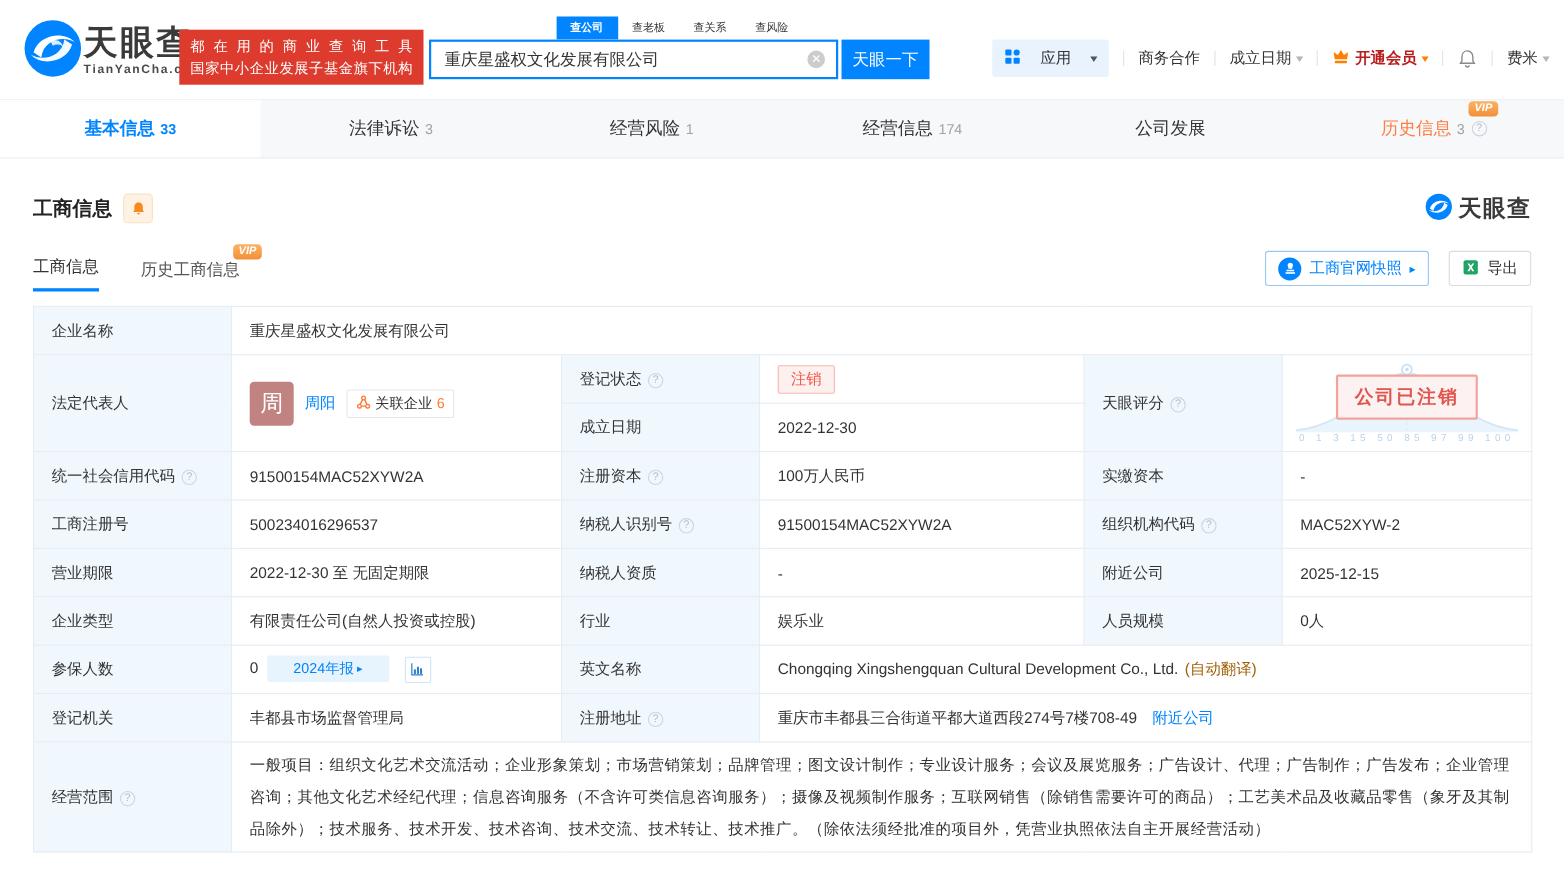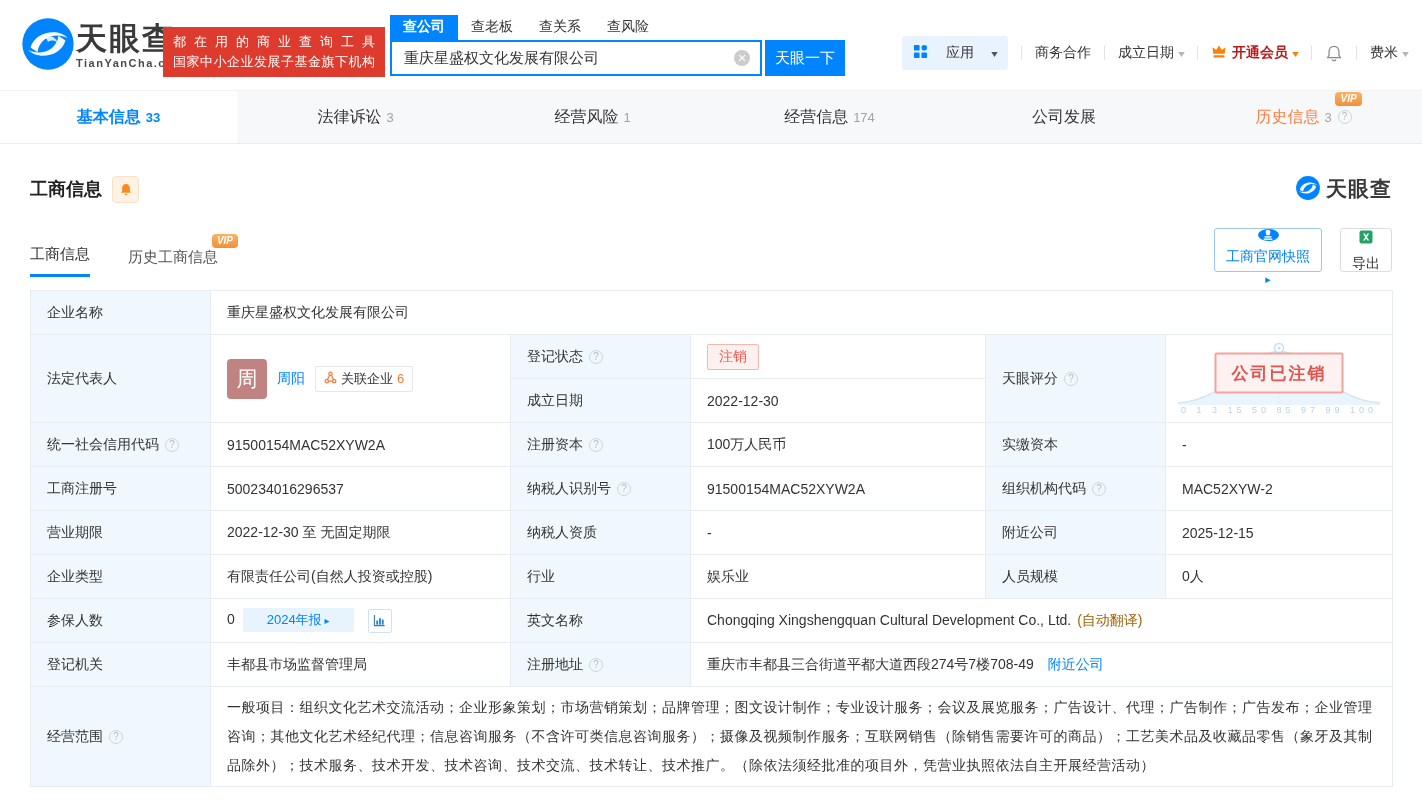--- a/index.html
+++ b/index.html
@@ -9,21 +9,21 @@
 
   
   .header { position:relative; height:90px; background:#fff; }
   .logo { position:absolute; left:20px; top:16px; display:flex; align-items:center; cursor:pointer; }
   .logo-cn { font-size:31px; font-weight:bold; color:#3a3a3a; letter-spacing:2px; line-height:1.1; }
   .logo-en { font-size:11px; font-weight:bold; color:#4a4a4a; letter-spacing:1.5px; }
   .banner { position:absolute; left:163px; top:27px; width:222px; height:50px; background:#dd3b2e;
     color:#fff; font-size:13px; padding:5px 10px; line-height:20px; }
   .banner div { text-align:justify; text-align-last:justify; }
   .search-area { position:absolute; left:390px; top:15px; }
-  .search-tabs { display:flex; font-size:14px; }
+  .search-tabs { display:flex; font-size:10px;justify-content:center; }
   .search-tab { padding:3px 13px 4px; color:#333; cursor:pointer; }
   .search-tab.active { background:#0084ff; color:#fff; font-weight:bold; }
   .search-row { display:flex; }
   .search-box { position:relative; }
   .search-box input { width:372px; height:36px; border:2px solid #0084ff; outline:none;
     font-size:15px; color:#333; padding:0 38px 0 12px; font-family:inherit; }
   .clear-x { position:absolute; right:12px; top:10px; width:16px; height:16px; border-radius:50%;
     background:#ccc; color:#fff; font-size:11px; line-height:16px; text-align:center; cursor:pointer; }
   .clear-x::after { content:"✕"; }
   .search-btn { width:80px; height:36px; margin-left:3px; background:#0084ff; color:#fff;
@@ -65,22 +65,22 @@
   .sec-bell { width:27px; height:27px; margin-left:10px; background:#fdf2e3; border:1px solid #f8e3c5;
     border-radius:4px; display:flex; align-items:center; justify-content:center; cursor:pointer; }
   .sec-spacer { flex:1; }
   .watermark { display:flex; align-items:center; gap:5px; }
   .watermark .wm-text { font-size:21px; font-weight:bold; color:#3a3a3a; letter-spacing:1px; }
   .subtab-row { display:flex; align-items:flex-end; margin-top:24px; border-bottom:0; }
   .subtab { font-size:15px; color:#555; padding-bottom:10px; margin-right:38px; cursor:pointer; position:relative; }
   .subtab.active { color:#333; border-bottom:3px solid #0084ff; }
   .subtab .vipb { top:-14px; right:-20px; }
   .st-spacer { flex:1; }
-  .btn { display:flex; align-items:center; gap:7px; height:44px; padding:0 11px; border-radius:3px;
-    background:#fff; cursor:pointer; margin-bottom:5px; font-size:14px;flex-direction:column; }
+  .btn { display:flex; align-items:center; gap:7px; height:32px; padding:0 11px; border-radius:3px;
+    background:#fff; cursor:pointer; margin-bottom:5px; font-size:14px; }
   .btn-snapshot { border:1px solid #9ac6f0; color:#0084ff; margin-right:18px; }
   .stamp-circle { width:21px; height:21px; border-radius:50%; background:#0084ff;
     display:flex; align-items:center; justify-content:center; }
   .arrow-r { font-size:11px; color:#0084ff; }
   .arrow-r::after { content:"▸"; }
   .btn-export { border:1px solid #dcdcdc; color:#333; }
 
   
   table.info { width:100%; border-collapse:collapse; margin-top:13px; table-layout:fixed; }
   table.info td { border:1px solid #e6ecf2; padding:6px 16px; vertical-align:middle; font-size:14px; color:#333; }

